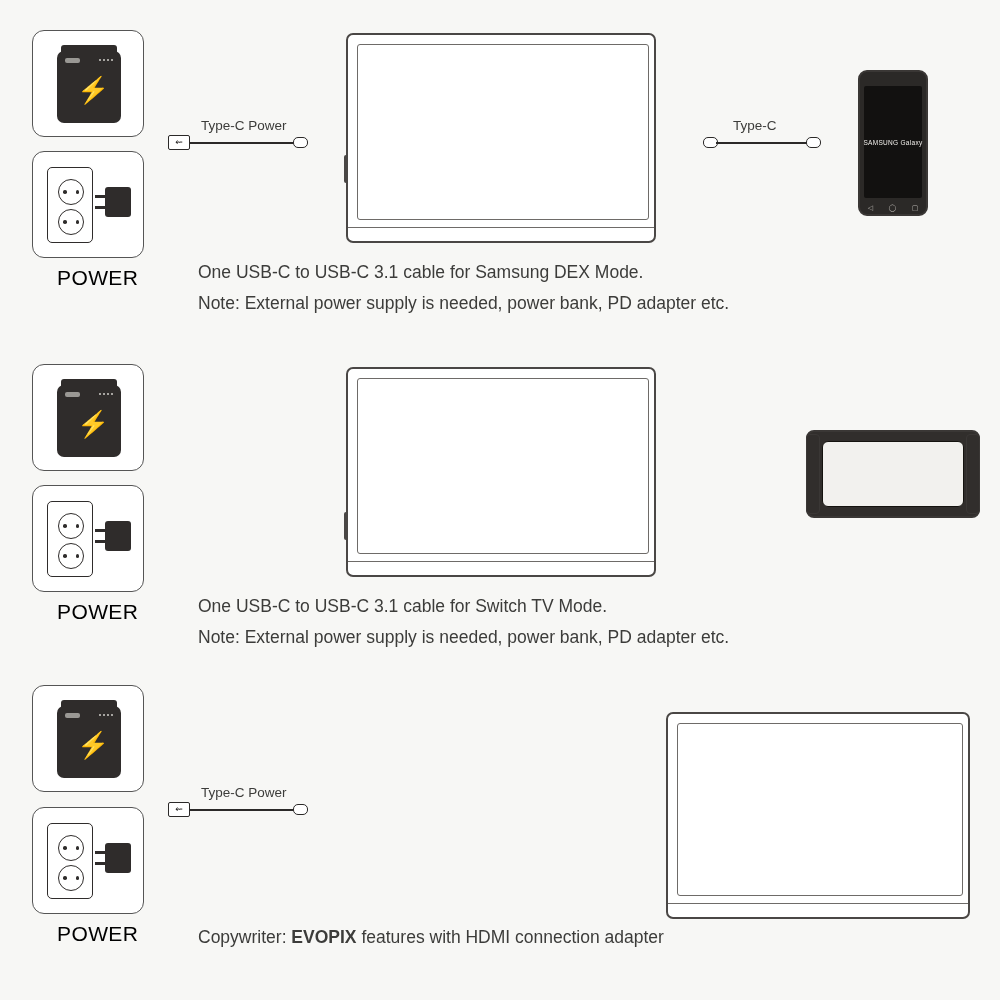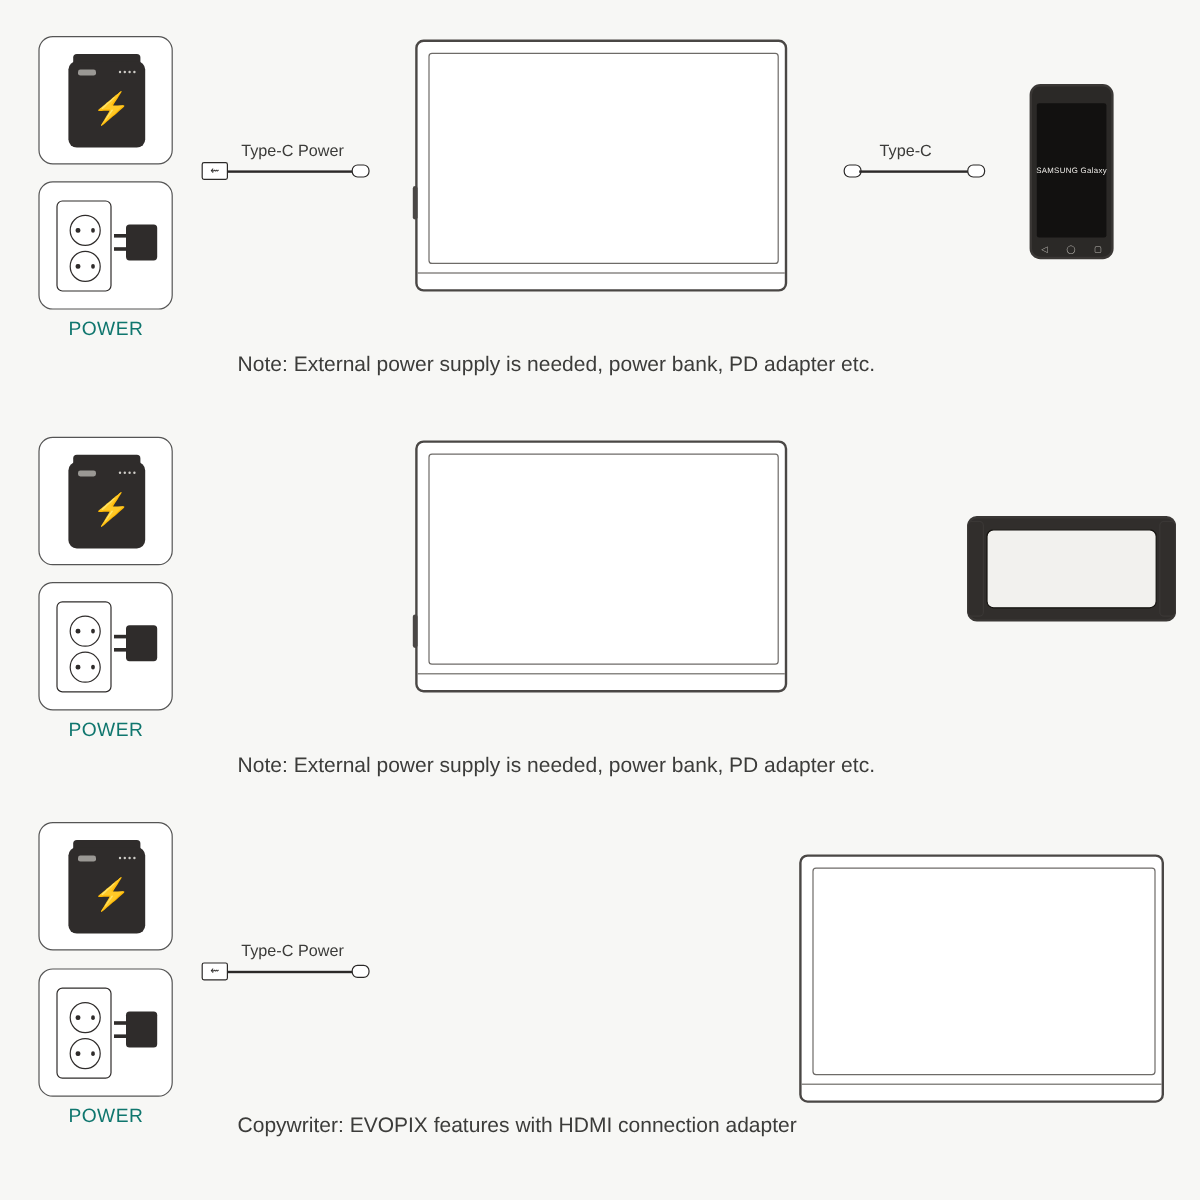--- a/index.html
+++ b/index.html
@@ -90,22 +90,22 @@
     border-radius: 3px;
   }
   .adapter-prong {
     position: absolute;
     background: #2f2c2b;
     height: 2.5px;
   }
 
   .power-label {
     position: absolute;
-    font-size: 16px;
-    color: #0f766e;
+    font-size: 21px;
+    color: #000000;
     letter-spacing: .4px;
   }
 
   
   .monitor-frame {
     position: absolute;
     border: 2px solid #4a4745;
     border-radius: 7px;
     background: #fff;
     box-sizing: border-box;
@@ -219,21 +219,21 @@
     white-space: nowrap;
   }
 
   .caption {
     position: absolute;
     font-size: 17.5px;
     line-height: 30px;
     color: #3c3c3a;
     white-space: nowrap;
   }
-  .caption b { font-weight: normal; text-align: right; }
+  .caption b { font-weight: bold; text-align: right; }
 </style>
 </head>
 <body>
 
 <div class="abs" style="left:0;top:0;width:1000px;height:330px;">
 
   <div class="devbox" style="left:32px;top:30px;width:112px;height:107px;">
     <div class="bank-cap" style="left:28px;top:14px;width:56px;height:7px;"></div>
     <div class="bank-body" style="left:24px;top:20px;width:64px;height:72px;">
       <div class="bank-port" style="left:8px;top:7px;width:15px;height:5px;"></div>
@@ -283,20 +283,21 @@
   <div class="phone" style="left:858px;top:70px;width:70px;height:146px;">
     <div class="phone-screen" style="left:4px;top:14px;right:4px;bottom:16px;"></div>
     <div class="phone-brand" style="top:67px;left:0;">SAMSUNG Galaxy</div>
     <div class="phone-nav" style="bottom:2px;left:0;">
       <span>◁</span>
       <span>◯</span>
       <span>▢</span>
     </div>
   </div>
 
+  <div class="caption" style="left:198px;top:257px;">One USB-C to USB-C 3.1 cable for Samsung DEX Mode.</div>
   <div class="caption" style="left:198px;top:288px;">Note: External power supply is needed, power bank, PD adapter etc.</div>
 </div>
 
 <div class="abs" style="left:0;top:334px;width:1000px;height:330px;">
 
   <div class="devbox" style="left:32px;top:30px;width:112px;height:107px;">
     <div class="bank-cap" style="left:28px;top:14px;width:56px;height:7px;"></div>
     <div class="bank-body" style="left:24px;top:20px;width:64px;height:72px;">
       <div class="bank-port" style="left:8px;top:7px;width:15px;height:5px;"></div>
       <div class="bank-dots" style="right:8px;top:8px;">
@@ -341,20 +342,21 @@
   <div class="wire wire-h" style="left:699px;top:474.5px;width:78px;"></div>
   <div class="usb-c" style="left:774px;top:470px;"></div>
   <div class="cable-label" style="left:707px;top:451px;">Type-C</div>
 
   <div class="switch-outer" style="left:806px;top:96px;width:174px;height:88px;">
     <div class="switch-screen" style="left:14px;top:9px;right:14px;bottom:9px;"></div>
   </div>
   <div class="switch-rail" style="left:806px;top:100px;width:14px;height:80px;"></div>
   <div class="switch-rail" style="left:966px;top:100px;width:14px;height:80px;"></div>
 
+  <div class="caption" style="left:198px;top:257px;">One USB-C to USB-C 3.1 cable for Switch TV Mode.</div>
   <div class="caption" style="left:198px;top:288px;">Note: External power supply is needed, power bank, PD adapter etc.</div>
 </div>
 
 <div class="abs" style="left:0;top:660px;width:1000px;height:340px;">
 
   <div class="devbox" style="left:32px;top:25px;width:112px;height:107px;">
     <div class="bank-cap" style="left:28px;top:14px;width:56px;height:7px;"></div>
     <div class="bank-body" style="left:24px;top:20px;width:64px;height:72px;">
       <div class="bank-port" style="left:8px;top:7px;width:15px;height:5px;"></div>
       <div class="bank-dots" style="right:8px;top:8px;">

